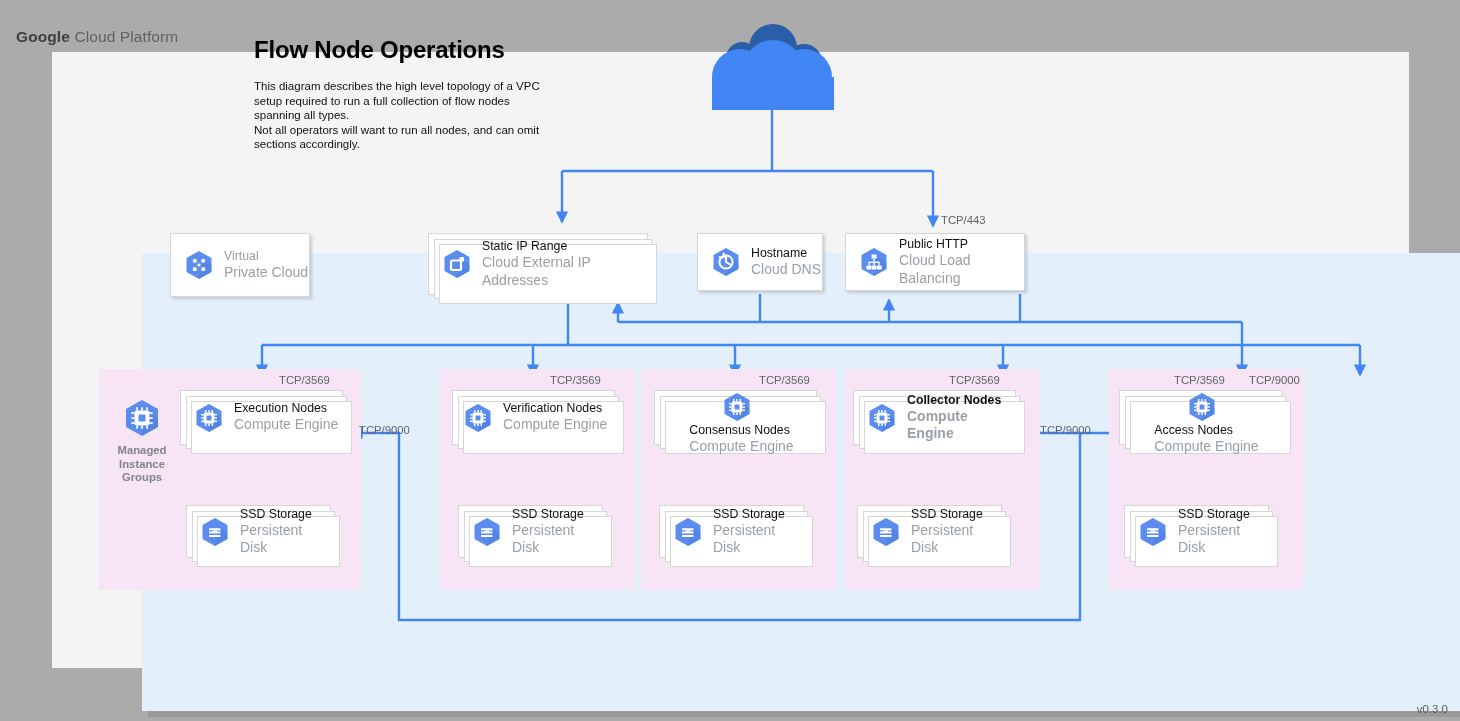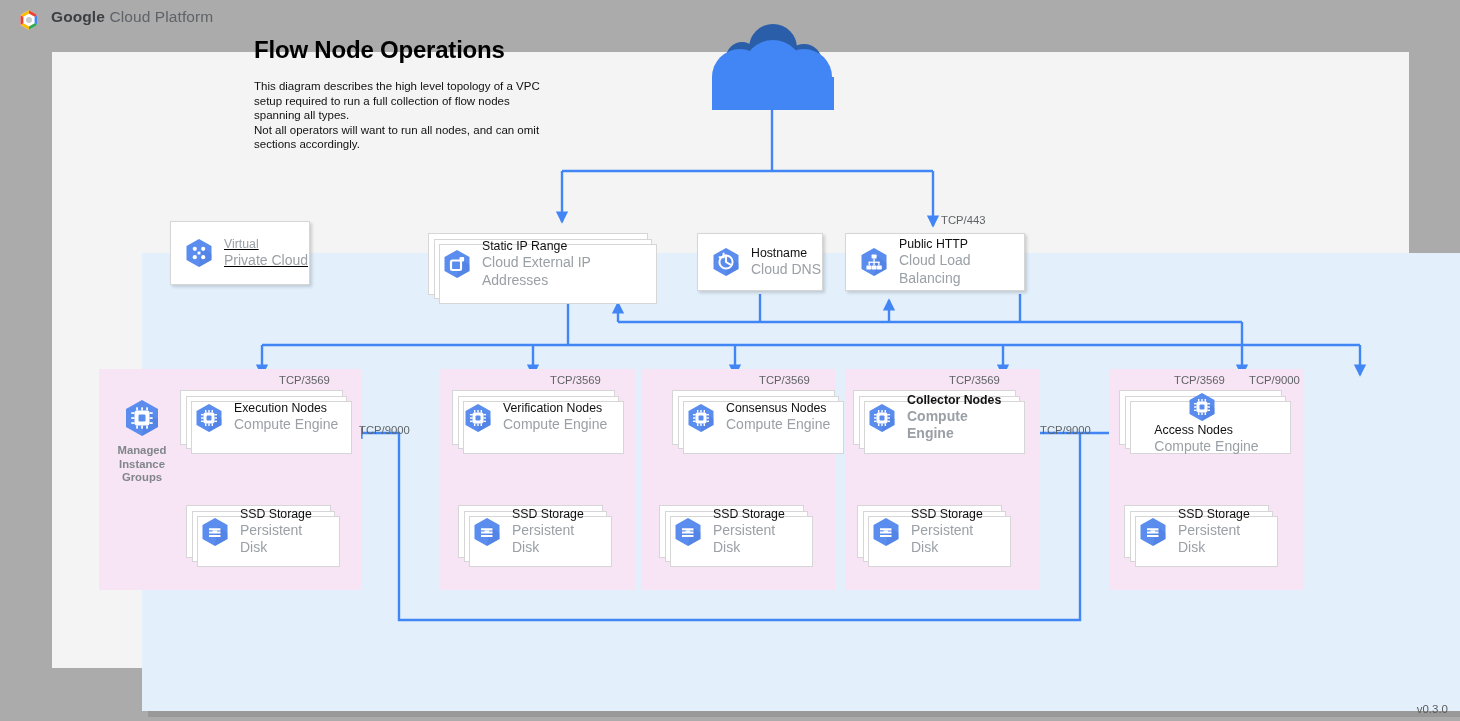--- a/index.html
+++ b/index.html
@@ -5,22 +5,23 @@
   html,body{margin:0;padding:0;}
   body{
     width:1460px;height:721px;
     background:#ababab;
     font-family:"Liberation Sans", sans-serif;
     overflow:hidden;
     position:relative;
   }
   .gcp-brand{
     position:absolute;left:16px;top:8px;
-    display:flex;align-items:flex-start;gap:9px;
+    display:flex;align-items:flex-end;gap:20px;
     height:28px;
+    flex-direction:column;
   }
   .gcp-logo{width:26px;height:26px;display:block;}
   .brand-text{font-size:15.5px;color:#5f6368;letter-spacing:.1px;}
   .brand-text b{color:#3c4043;font-weight:bold;}
 
   .card{
     position:absolute;left:52px;top:52px;
     width:1357px;height:616px;
     background:#f4f4f4;
   }
@@ -199,21 +200,21 @@
       <rect x="27.5" y="14.2" width="3.2" height="1.7"></rect>
         <rect x="27.5" y="19.2" width="3.2" height="1.7"></rect>
         <rect x="27.5" y="24.2" width="3.2" height="1.7"></rect>
     </g>
   </svg>
   <span>Managed</span>
   <span>Instance</span>
   <span>Groups</span>
 </div>
 
-<div class="node plain" style="left:170px;top:221px;width:140px;height:64px;text-decoration:underline;">
+<div class="node plain" style="left:170px;top:233px;width:140px;height:64px;">
   <svg class="n-ico" viewBox="0 0 32 32">
     <path d="M16 2 L28.5 9 L28.5 23 L16 30 L3.5 23 L3.5 9 Z" fill="#5b8def"></path>
     <path d="M16 30 L28.5 23 L28.5 17 L19 10 Z" fill="#4a7bdc" opacity=".45"></path>
     <g fill="#fff">
         <circle cx="11.8" cy="11.8" r="2.1"></circle>
         <circle cx="20.2" cy="11.8" r="2.1"></circle>
         <circle cx="11.8" cy="20.2" r="2.1"></circle>
         <circle cx="20.2" cy="20.2" r="2.1"></circle>
         <rect x="14.6" y="14.6" width="2.8" height="2.8"></rect>
       </g>
@@ -320,21 +321,21 @@
         <rect x="21.4" y="15.3" width="2.6" height="1.4"></rect>
         <rect x="21.4" y="18.6" width="2.6" height="1.4"></rect>
       </g>
     </svg>
   <div class="n-txt">
       <span class="n-title">Verification Nodes</span>
       <span class="n-sub">Compute Engine</span>
     </div>
 </div>
 
-<div class="node stacked" style="left:672px;top:390px;width:163px;height:55px;">
+<div class="node stacked" style="left:654px;top:390px;width:163px;height:55px;flex-direction:column;">
   <svg class="n-ico" viewBox="0 0 32 32">
       <path d="M16 2 L28.5 9 L28.5 23 L16 30 L3.5 23 L3.5 9 Z" fill="#5b8def"></path>
       <path d="M16 30 L28.5 23 L28.5 17 L19 10 Z" fill="#4a7bdc" opacity=".45"></path>
       <rect x="10.5" y="10.5" width="11" height="11" rx="1.8" fill="#fff"></rect>
       <rect x="13.5" y="13.5" width="5" height="5" rx="1" fill="#5b8def"></rect>
       <g fill="#fff">
         <rect x="12" y="8" width="1.4" height="2.6"></rect>
         <rect x="15.3" y="8" width="1.4" height="2.6"></rect>
         <rect x="18.6" y="8" width="1.4" height="2.6"></rect>
         <rect x="12" y="21.4" width="1.4" height="2.6"></rect>

